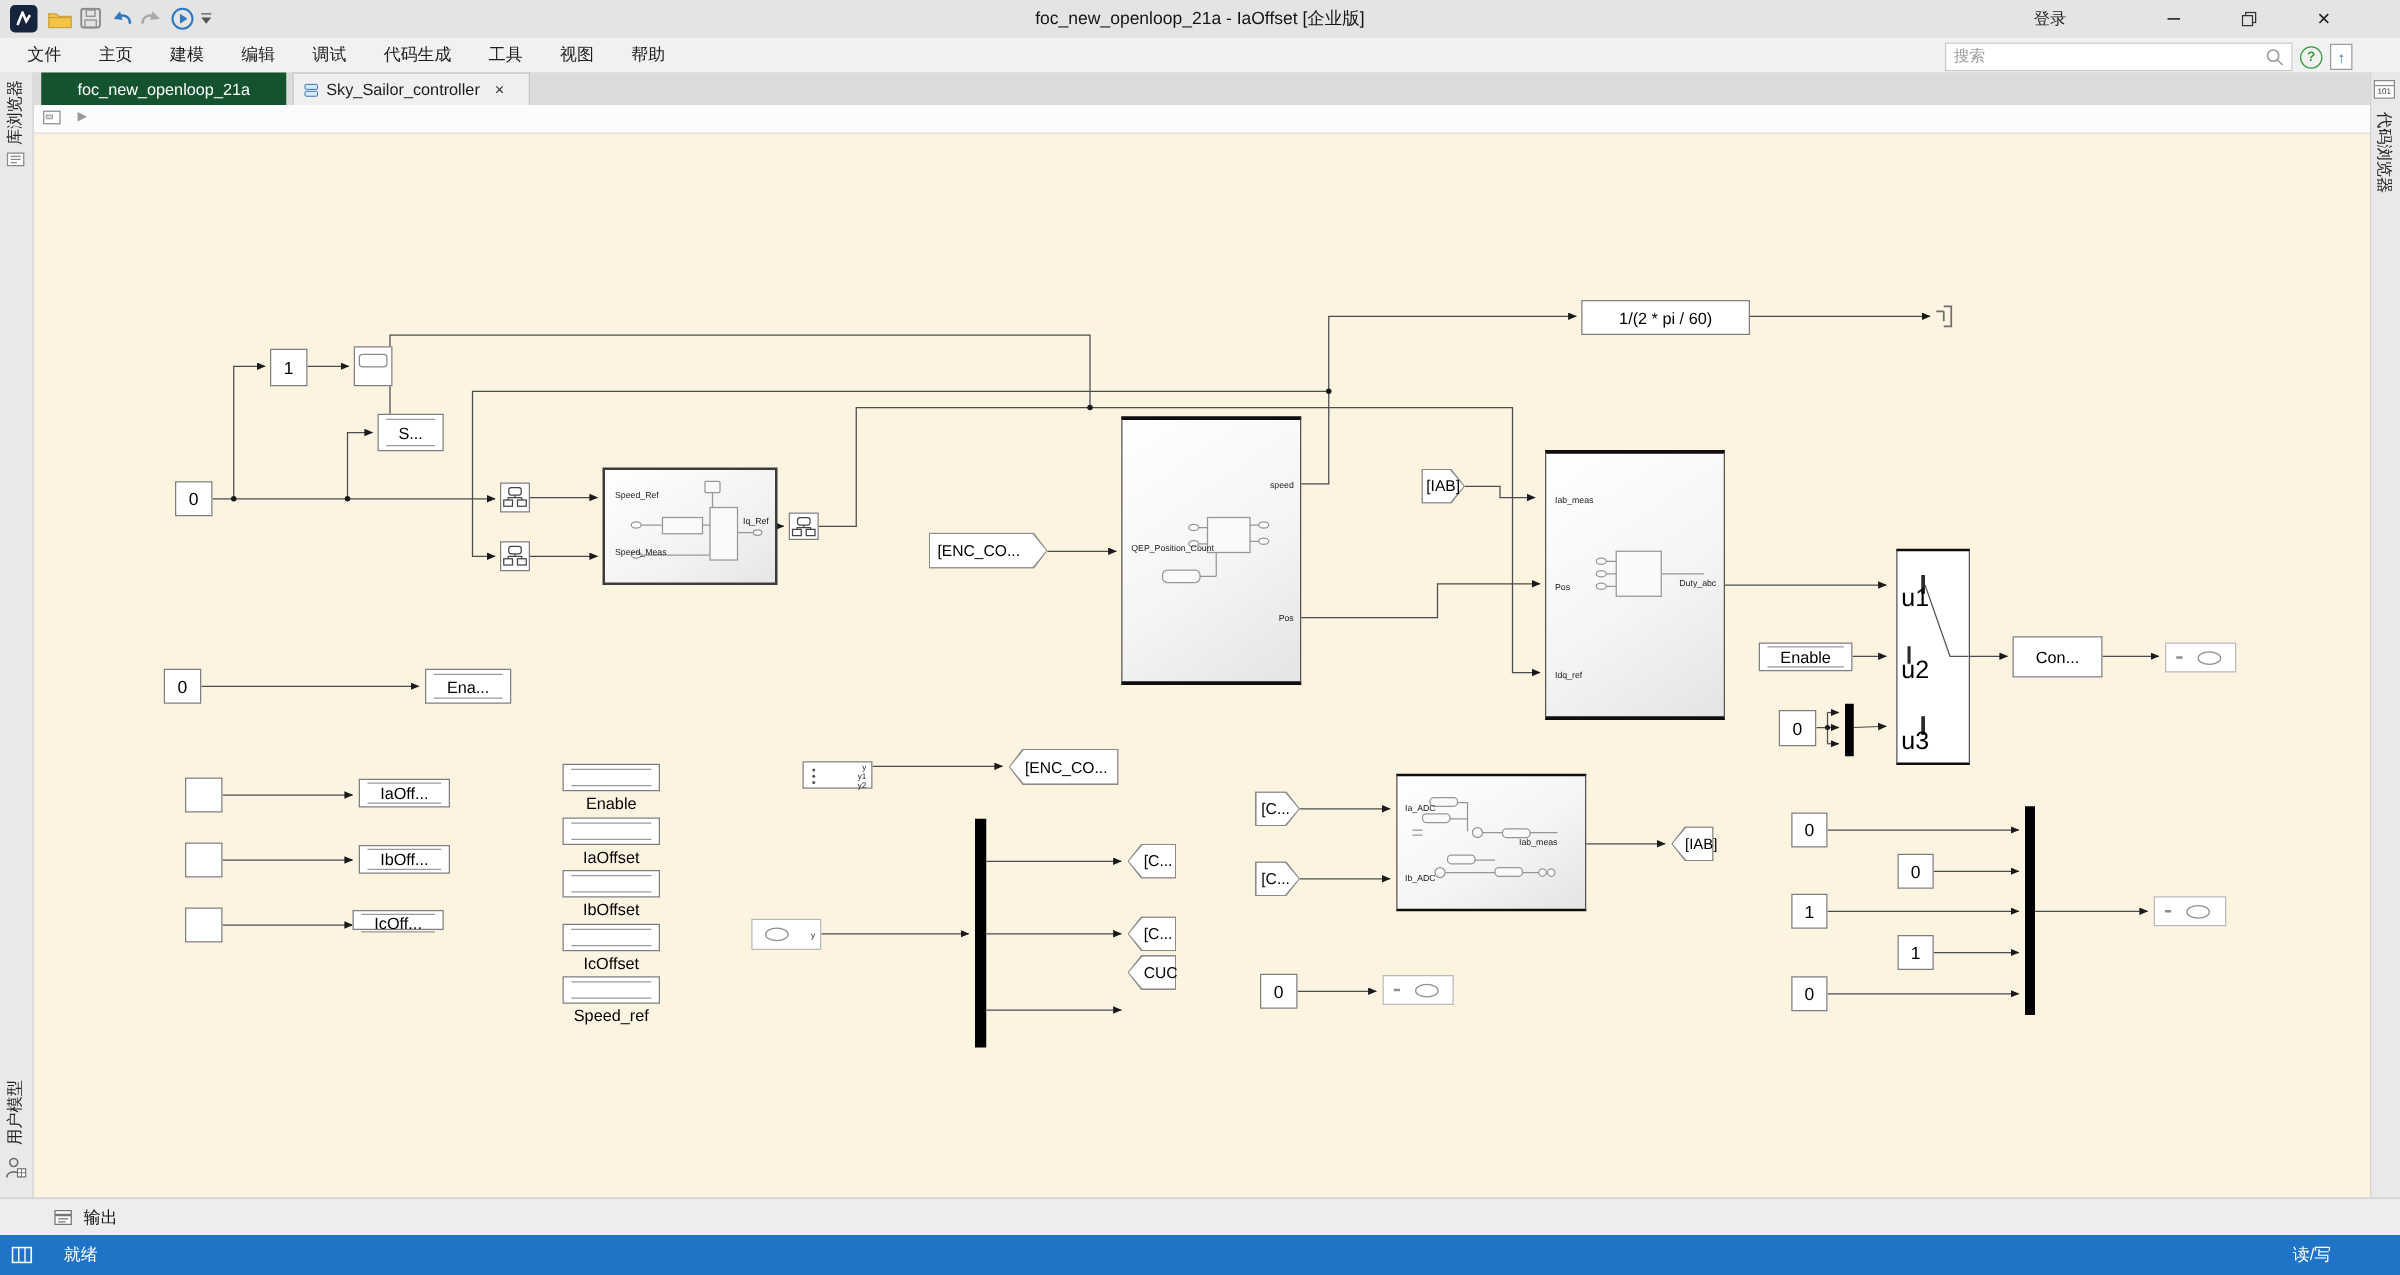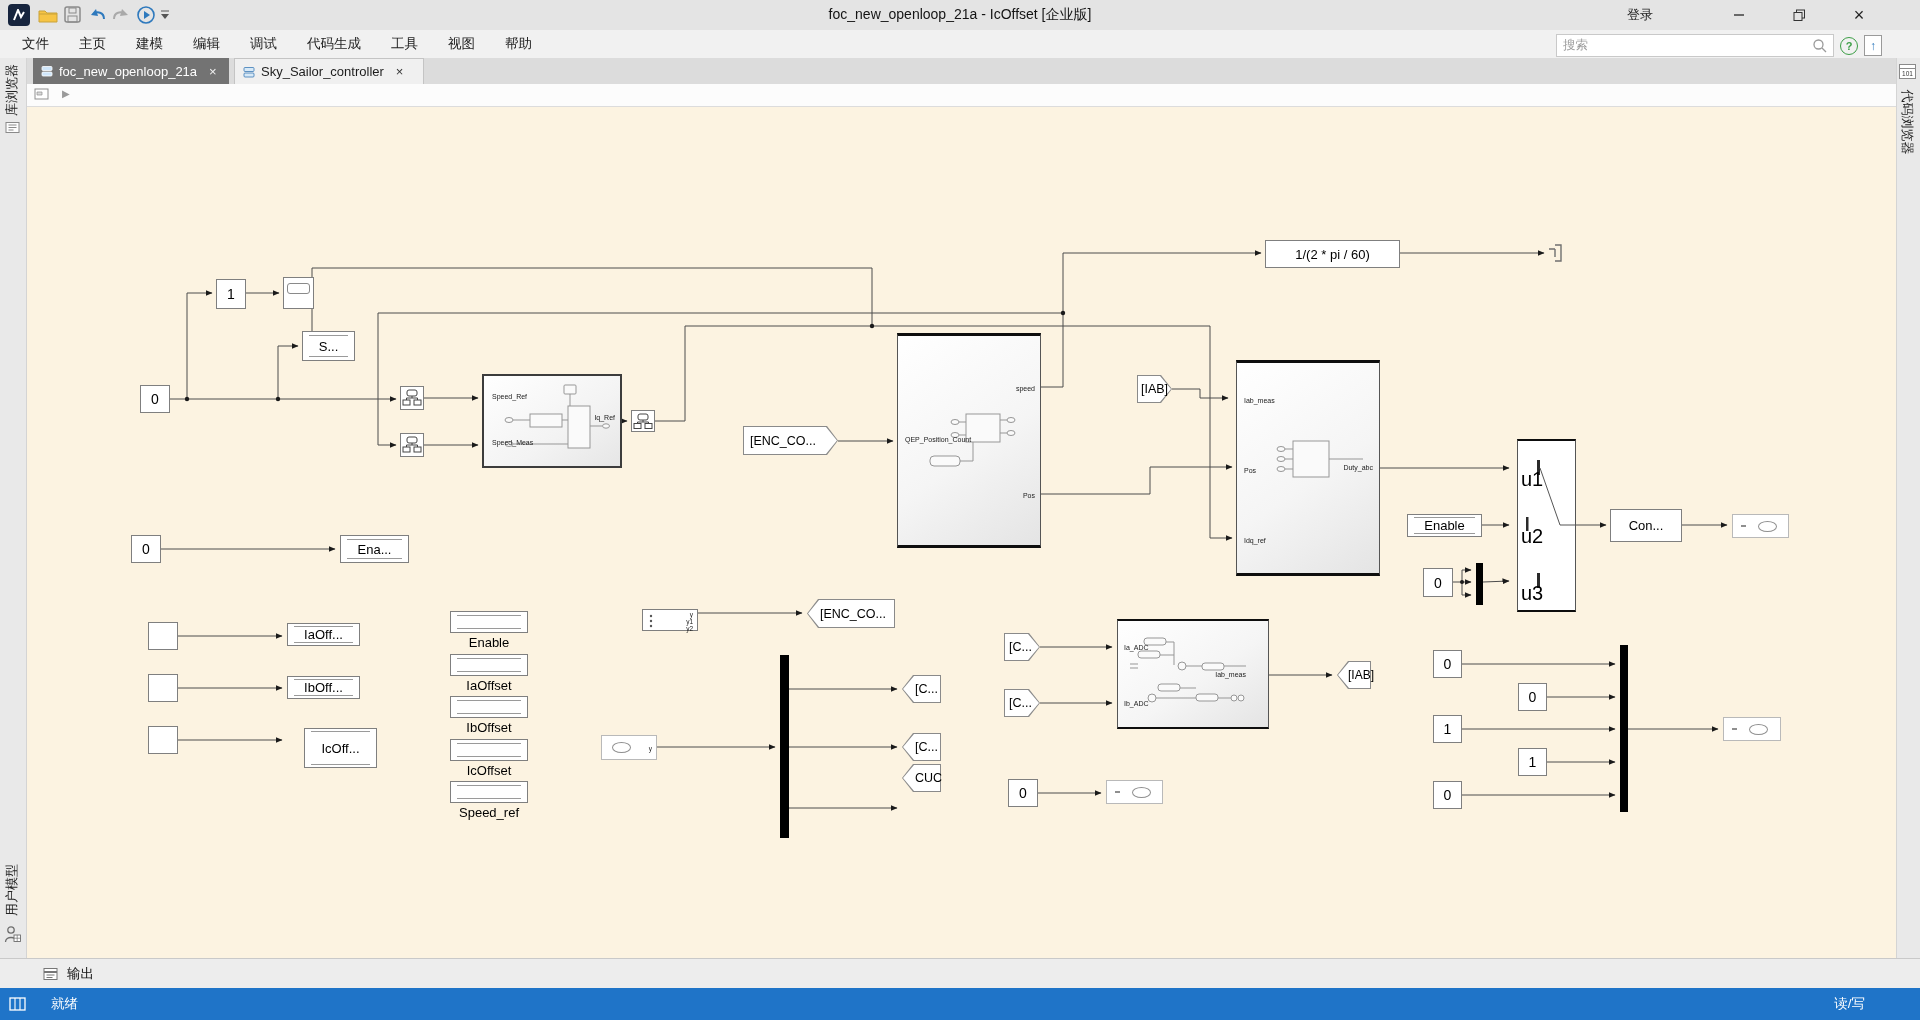--- a/index.html
+++ b/index.html
@@ -11,21 +11,21 @@
   .title-center{left:0;top:0;width:1920px;height:30px;display:flex;align-items:center;justify-content:center;font-size:14px;color:#141414;}
   .tbtn{top:0;height:30px;display:flex;align-items:center;justify-content:center;font-size:13px;color:#222;}
   .menubar{left:0;top:30px;width:1920px;height:28px;background:#f1f1f1;border-bottom:1px solid #dcdcdc;display:flex;align-items:center;}
   .menu-item{margin:0 15px;font-size:13.5px;color:#1d1d1d;white-space:nowrap;}
   .menu-item:first-child{margin-left:22px;}
   .search{left:1556px;top:34px;width:276px;height:21px;background:#fff;border:1px solid #c9c9c9;display:flex;align-items:center;}
   .search input{border:none;outline:none;flex:1;font-size:12.5px;padding:0 6px;font-family:Liberation Serif, serif;color:#333;background:transparent;}
   .search input::placeholder{color:#9c9c9c;}
   .tabbar{left:26px;top:58px;width:1894px;height:26px;background:#dcdcdc;border-bottom:1px solid #c9c9c9;}
   .tab{top:58px;height:26px;display:flex;align-items:center;gap:6px;padding:0 8px;box-sizing:border-box;font-size:13px;}
-  .tab.active{background:#737373;color:#fff;}
+  .tab.active{background:#14532d;color:#fff;flex-direction:column;}
   .tab.inactive{background:#f0f0f0;color:#1c1c1c;border:1px solid #c4c4c4;border-bottom:none;}
   .tab .x{font-size:13px;margin-left:6px;opacity:.9;}
   .navstrip{left:26px;top:84px;width:1870px;height:22px;background:#fcfcfc;border-bottom:1px solid #dcdcdc;}
   .rail{background:#e9e9e9;}
   .vlab{position:absolute;font-size:13px;color:#242424;white-space:nowrap;text-align:center;line-height:14px;}
   .canvasbg{left:26px;top:106px;width:1870px;height:852px;background:#fcf3e1;}
   .outputbar{left:0;top:958px;width:1920px;height:30px;background:#ededed;border-top:1px solid #c9c9c9;display:flex;align-items:center;}
   .statusbar{left:0;top:988px;width:1920px;height:32px;background:#1f74c8;color:#fff;display:flex;align-items:center;font-size:13.5px;}
   
   .blk{position:absolute;background:#fff;border:1px solid #7f7f7f;box-sizing:border-box;display:flex;
@@ -279,21 +279,21 @@
     <span class="tx">IaOff...</span>
     <i class="ln"></i>
 </div>
 <div class="blk" style="left:148px;top:674px;width:30px;height:28px"></div>
 <div class="sig" style="left:287px;top:676px;width:73px;height:23px;padding:2px 3px">
   <i class="ln"></i>
     <span class="tx">IbOff...</span>
     <i class="ln"></i>
 </div>
 <div class="blk" style="left:148px;top:726px;width:30px;height:28px"></div>
-<div class="sig" style="left:304px;top:728px;width:73px;height:40px;padding:2px 3px">
+<div class="sig" style="left:282px;top:728px;width:73px;height:16px;padding:2px 3px">
   <i class="ln"></i>
     <span class="tx">IcOff...</span>
     <i class="ln"></i>
 </div>
 
 <div class="sig" style="left:450px;top:611px;width:78px;height:22px;padding:3px 3px">
     <i class="ln"></i>
     <i class="ln"></i>
   </div>
 <span class="blklab" style="left:489px;top:635px">Enable</span>
@@ -457,21 +457,21 @@
       <path d="M8,6 L14,10 L8,14 z" fill="#2e79bd"></path>
     </svg>
 </div>
 <div class="abs" style="left:160px;top:9px">
   <svg width="10" height="12">
       <path d="M1,2 h8" stroke="#555"></path>
       <path d="M1,5 L5,10 L9,5 z" fill="#555"></path>
     </svg>
 </div>
 <div class="abs title-center">
-    <span>foc_new_openloop_21a - IcOffset [企业版]</span>
+    <span>foc_new_openloop_21a - IaOffset [企业版]</span>
   </div>
 <div class="abs tbtn" style="left:1618px;width:44px">
     <span>登录</span>
   </div>
 <div class="abs tbtn" style="left:1716px;width:46px">
     <svg width="12" height="12">
       <path d="M1,6 h10" stroke="#333" stroke-width="1.4"></path>
     </svg>
   </div>
 <div class="abs tbtn" style="left:1776px;width:46px">

